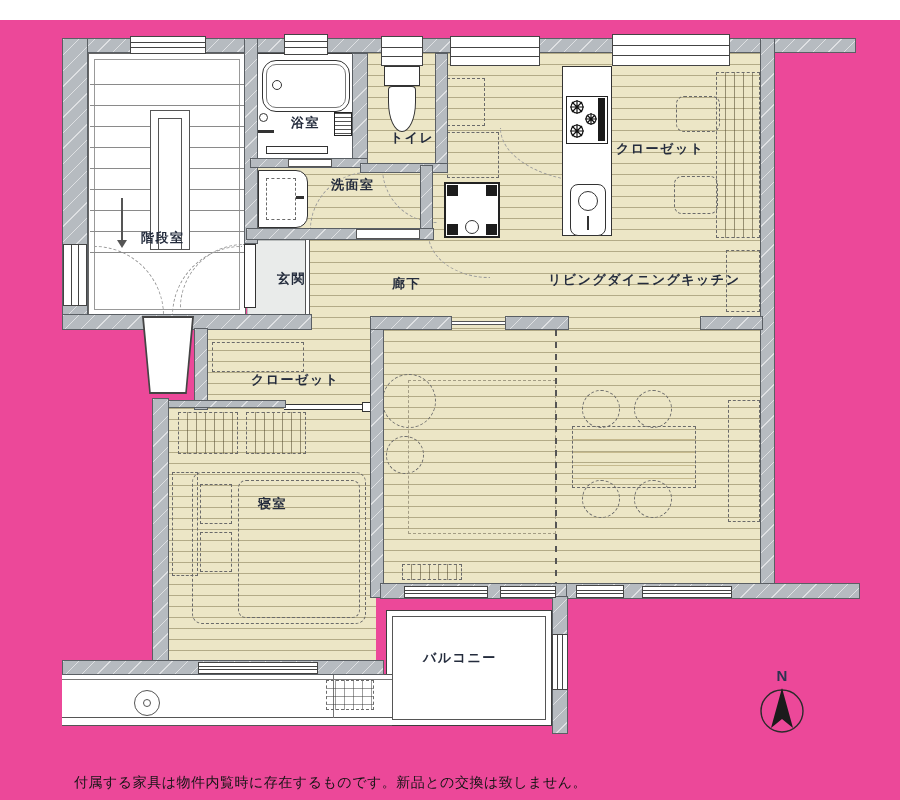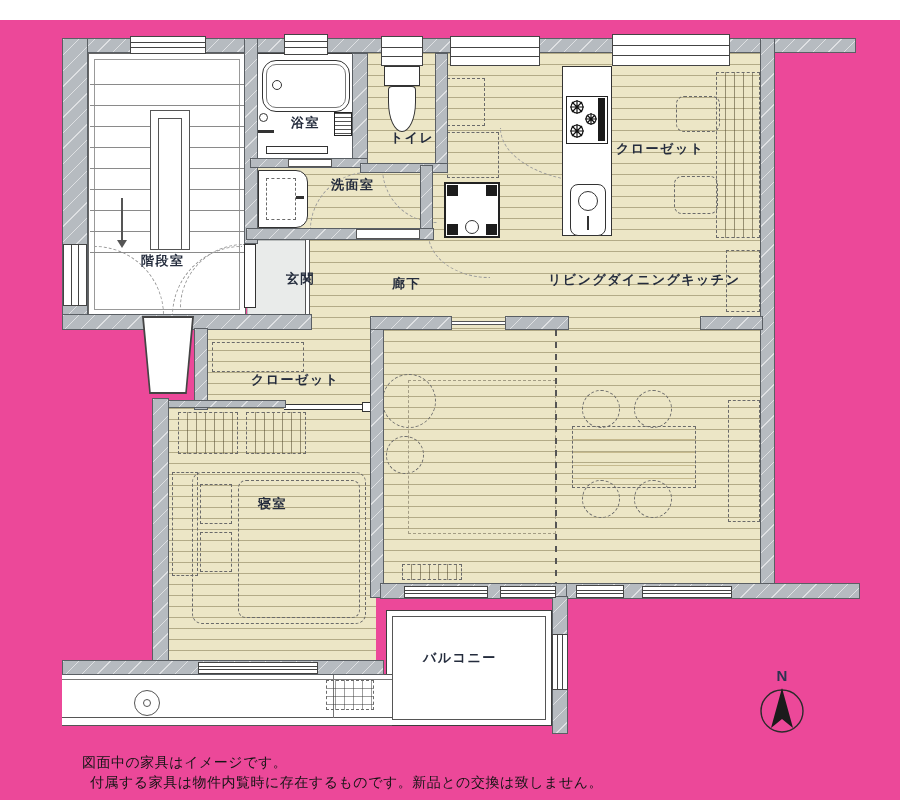--- a/index.html
+++ b/index.html
@@ -176,33 +176,32 @@
   <div class="abs win" style="left:404px;top:566px;width:84px;height:12px;"></div>
   <div class="abs win" style="left:500px;top:566px;width:56px;height:12px;"></div>
   <div class="abs win" style="left:576px;top:565px;width:48px;height:13px;"></div>
   <div class="abs win" style="left:642px;top:566px;width:90px;height:12px;"></div>
   <div class="abs win" style="left:198px;top:642px;width:120px;height:12px;"></div>
   <div class="abs vwin" style="left:552px;top:614px;width:16px;height:56px;"></div>
 
   <div class="lbl" style="left:291px;top:96px;">浴室</div>
   <div class="lbl" style="left:390px;top:111px;">トイレ</div>
   <div class="lbl" style="left:331px;top:158px;text-align:right;">洗面室</div>
-  <div class="lbl" style="left:141px;top:234px;text-align:center;">階段室</div>
-  <div class="lbl" style="left:286px;top:252px;">玄関</div>
+  <div class="lbl" style="left:141px;top:211px;text-align:center;">階段室</div>
+  <div class="lbl" style="left:277px;top:252px;">玄関</div>
   <div class="lbl" style="left:392px;top:257px;">廊下</div>
   <div class="lbl" style="left:548px;top:253px;">リビングダイニングキッチン</div>
   <div class="lbl" style="left:616px;top:122px;">クローゼット</div>
   <div class="lbl" style="left:251px;top:353px;text-align:center;">クローゼット</div>
   <div class="lbl" style="left:258px;top:477px;">寝室</div>
   <div class="lbl" style="left:423px;top:631px;">バルコニー</div>
 
   <div class="abs" style="left:752px;top:648px;width:60px;height:74px;text-align:center;">
     <div style="font-weight:bold;font-size:15px;color:#2b3450;height:16px;line-height:16px;">N</div>
     <svg width="52" height="54" viewBox="0 0 52 54">
       <circle cx="26" cy="27" r="21" fill="none" stroke="#2b2b2b" stroke-width="1.4"></circle>
       <polygon points="26,4 37,44 26,35 15,44" fill="#1b1b1b"></polygon>
     </svg>
   </div>
 
-  <div class="note" style="left:82px;top:734px;">図面中の家具はイメージです。</div>
-  <div class="note" style="left:90px;top:754px;">付属する家具は物件内覧時に存在するものです。新品との交換は致しません。</div>
+  <div class="note" style="left:74px;top:754px;">付属する家具は物件内覧時に存在するものです。新品との交換は致しません。</div>
 
 </div>
 
 </body></html>

